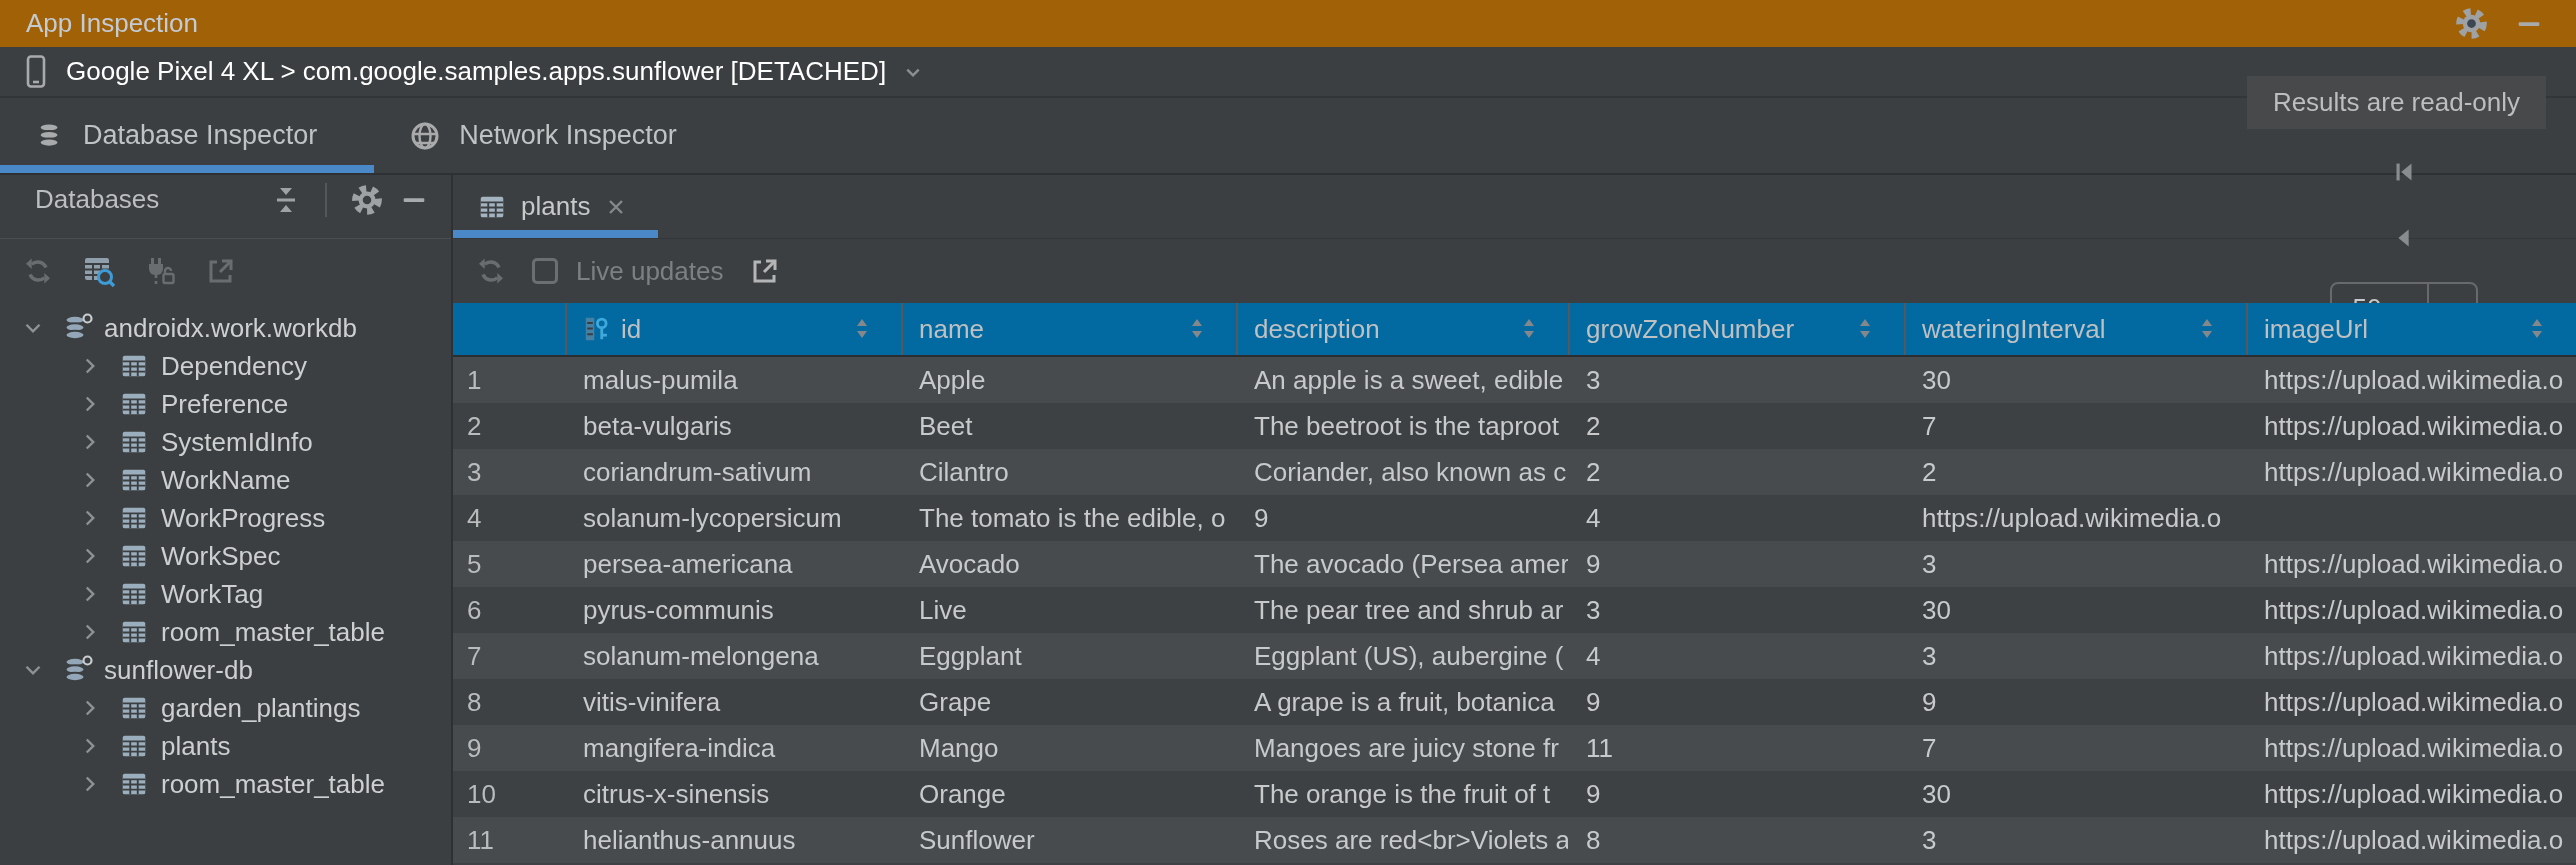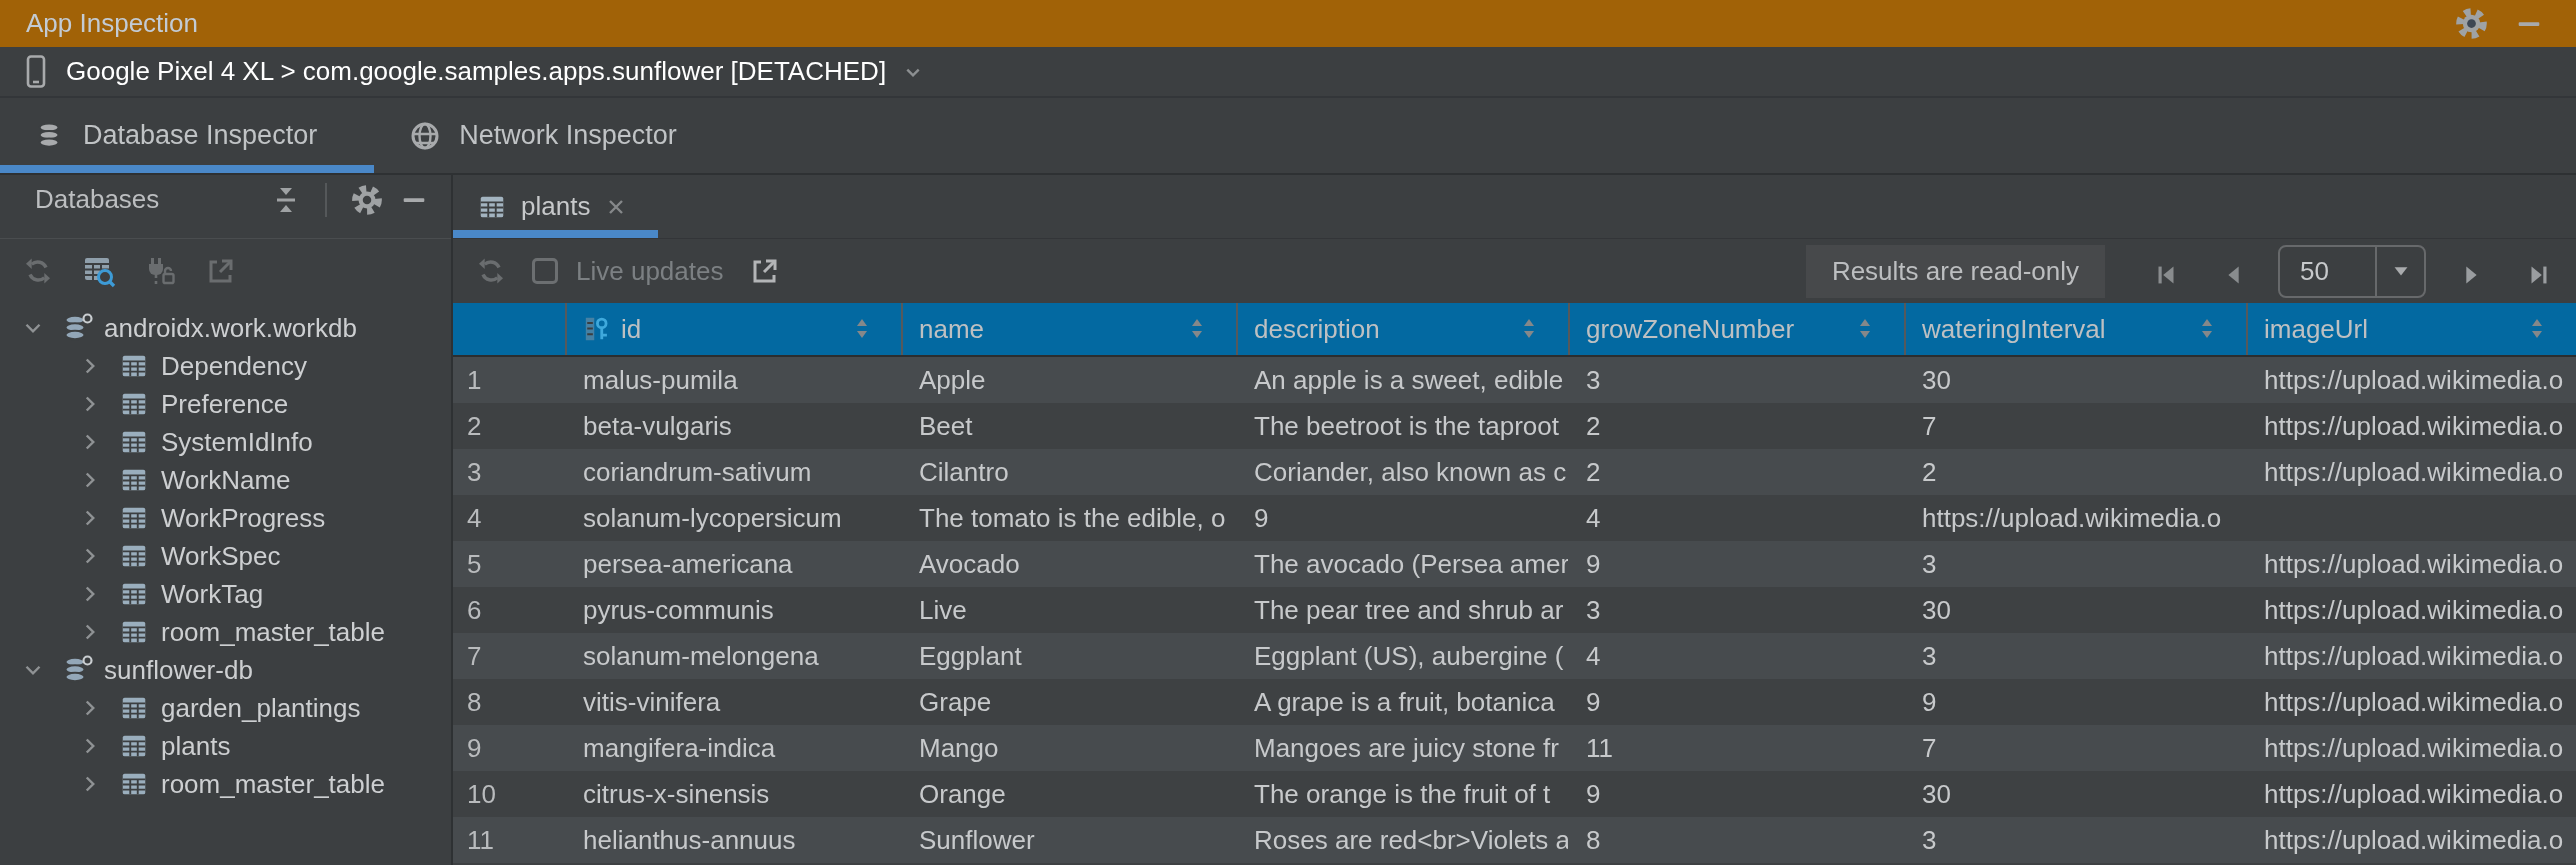--- a/index.html
+++ b/index.html
@@ -50,21 +50,21 @@
   
   .content-tabbar { height:64px; flex:none; display:flex; align-items:stretch; border-bottom:1px solid #333538; }
   .res-tab { position:relative; display:flex; align-items:center; gap:14px; padding:0 30px 0 24px; }
   .res-tab .lbl { color:#C7C9CB; }
   .res-tab::after { content:""; position:absolute; left:0; right:0; bottom:0; height:8px; background:#4A88C8; }
 
   
   .content-toolbar { height:64px; flex:none; display:flex; align-items:center; padding:0 14px 0 14px; gap:18px; }
   .live-label { color:#7C8083; }
   .checkbox { width:26px; height:26px; border:3px solid #6C6F71; border-radius:5px; }
-  .ct-right { margin-left:auto; display:flex; align-items:flex-end; gap:21px; }
+  .ct-right { margin-left:auto; display:flex; align-items:center; gap:21px;flex-direction:column; }
   .ro-badge { background:#47494B; color:#BCBEC0; height:53px; display:flex; align-items:center; padding:0 26px; margin-right:16px; }
   .combo { display:flex; align-items:center; height:53px; border:2px solid #67696B; border-radius:8px; overflow:hidden; }
   .combo .val { padding:0 20px; min-width:95px; color:#C7C9CB; }
   .combo .arrow { width:49px; align-self:stretch; display:flex; align-items:center; justify-content:center; border-left:2px solid #67696B; }
 
   
   .grid { --cols:112px 336px 335px 332px 336px 342px 1fr; }
   .table-wrap { flex:1; overflow:hidden; background:#3E4143; }
   .thead { display:grid; grid-template-columns:var(--cols); height:54px; background:#0369a1; border-bottom:2px solid #2B2E30; }
   .th { position:relative; display:flex; align-items:center; gap:8px; padding:0 43px 0 16px; color:#BEC0C2; overflow:hidden; white-space:nowrap; }

